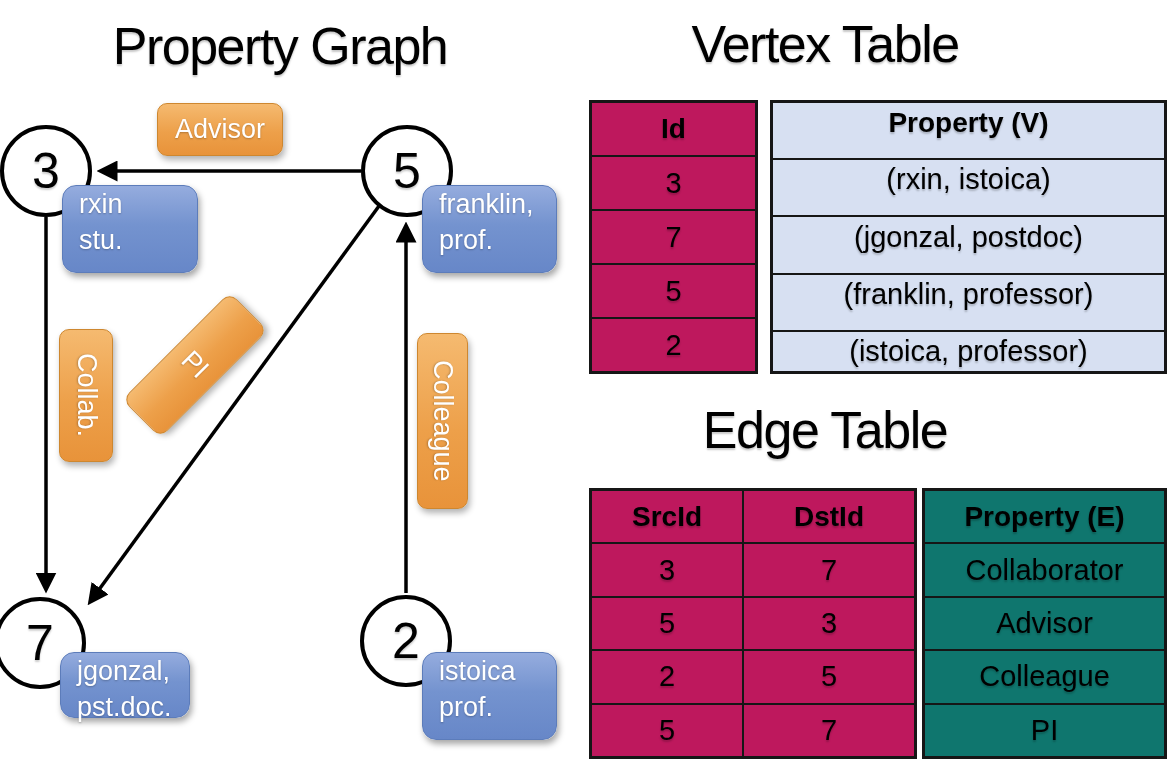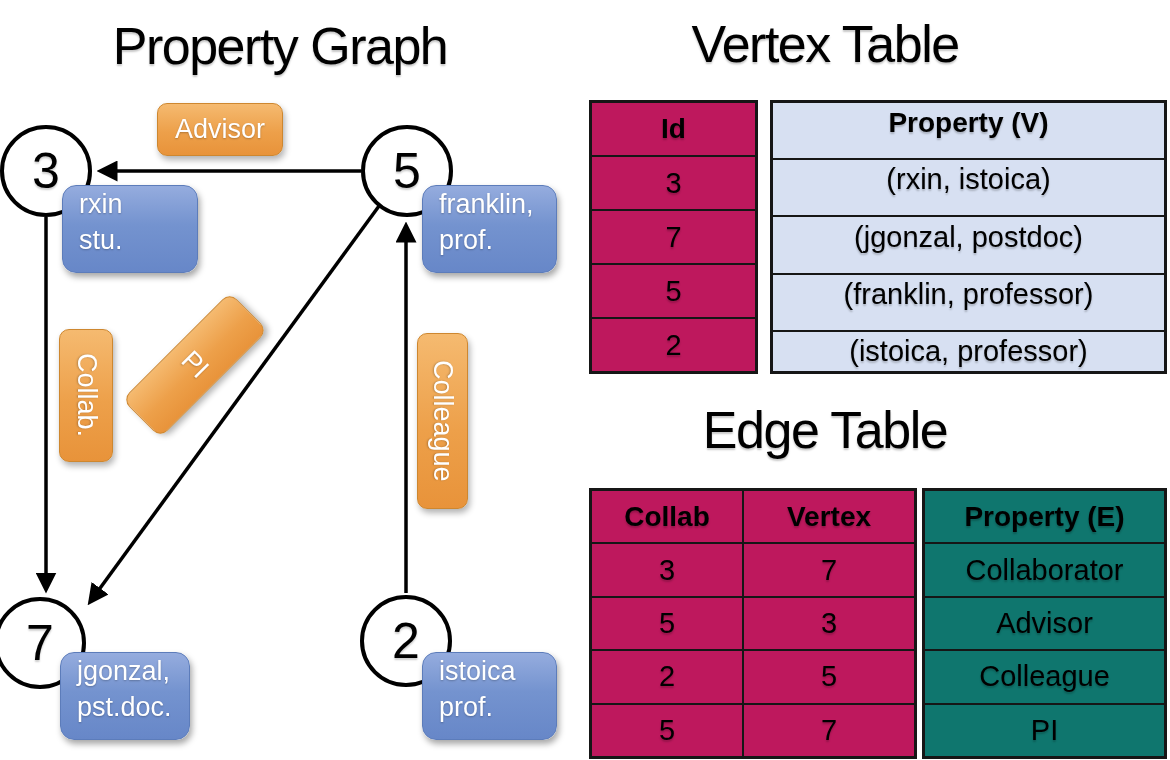--- a/index.html
+++ b/index.html
@@ -32,21 +32,21 @@
   .vbox {
     position:absolute; z-index:3; box-sizing:border-box;
     background:linear-gradient(180deg,#95ACDE 0%,#7493CF 45%,#6787C8 100%);
     border:1.5px solid #5C7CBA; border-radius:14px;
     box-shadow:2px 4px 6px rgba(0,0,0,0.35);
     color:#fff; font-size:27px; line-height:1.32; padding:1px 16px;
     text-shadow:0 1px 2px rgba(0,0,0,0.25);
   }
   .b-rxin     { left:62px;  top:185px; width:136px; height:88px; }
   .b-franklin { left:422px; top:185px; width:135px; height:88px; }
-  .b-jgonzal  { left:60px;  top:652px; width:130px; height:88px; }
+  .b-jgonzal  { left:60px;  top:652px; width:130px; height:66px; }
   .b-istoica  { left:422px; top:652px; width:135px; height:88px; }
 
   .ebox {
     position:absolute; z-index:3; box-sizing:border-box;
     background:linear-gradient(180deg,#F5BA70 0%,#EDA04A 55%,#E8933A 100%);
     border:1.5px solid #CE872F; border-radius:10px;
     box-shadow:2px 4px 6px rgba(0,0,0,0.3);
     color:#fff; font-size:27px;
     display:flex; align-items:center; justify-content:center;
     text-shadow:0 1px 2px rgba(0,0,0,0.25);
@@ -143,22 +143,22 @@
   <div class="subtable vt-prop">
     <div class="row">Property (V)</div>
     <div class="row">(rxin, istoica)</div>
     <div class="row">(jgonzal, postdoc)</div>
     <div class="row">(franklin, professor)</div>
     <div class="row">(istoica, professor)</div>
   </div>
 
   <div class="subtable et-left">
     <div class="row split">
-      <div>Collab</div>
-      <div>Vertex</div>
+      <div>SrcId</div>
+      <div>DstId</div>
     </div>
     <div class="row split">
       <div>3</div>
       <div>7</div>
     </div>
     <div class="row split">
       <div>5</div>
       <div>3</div>
     </div>
     <div class="row split">

